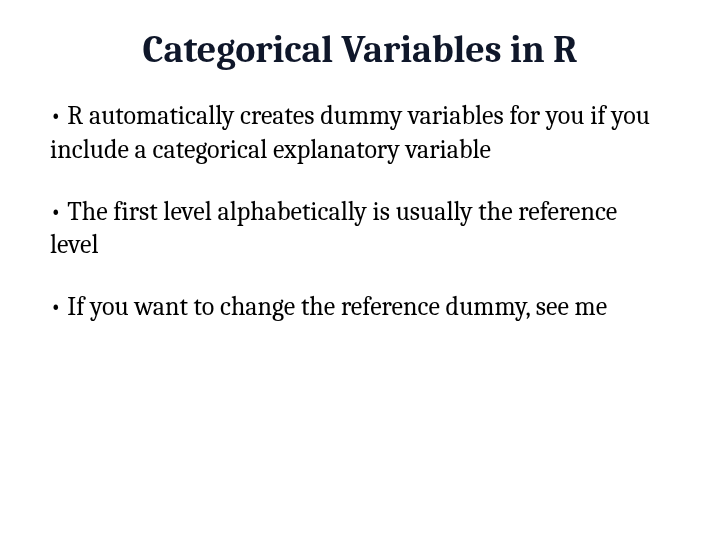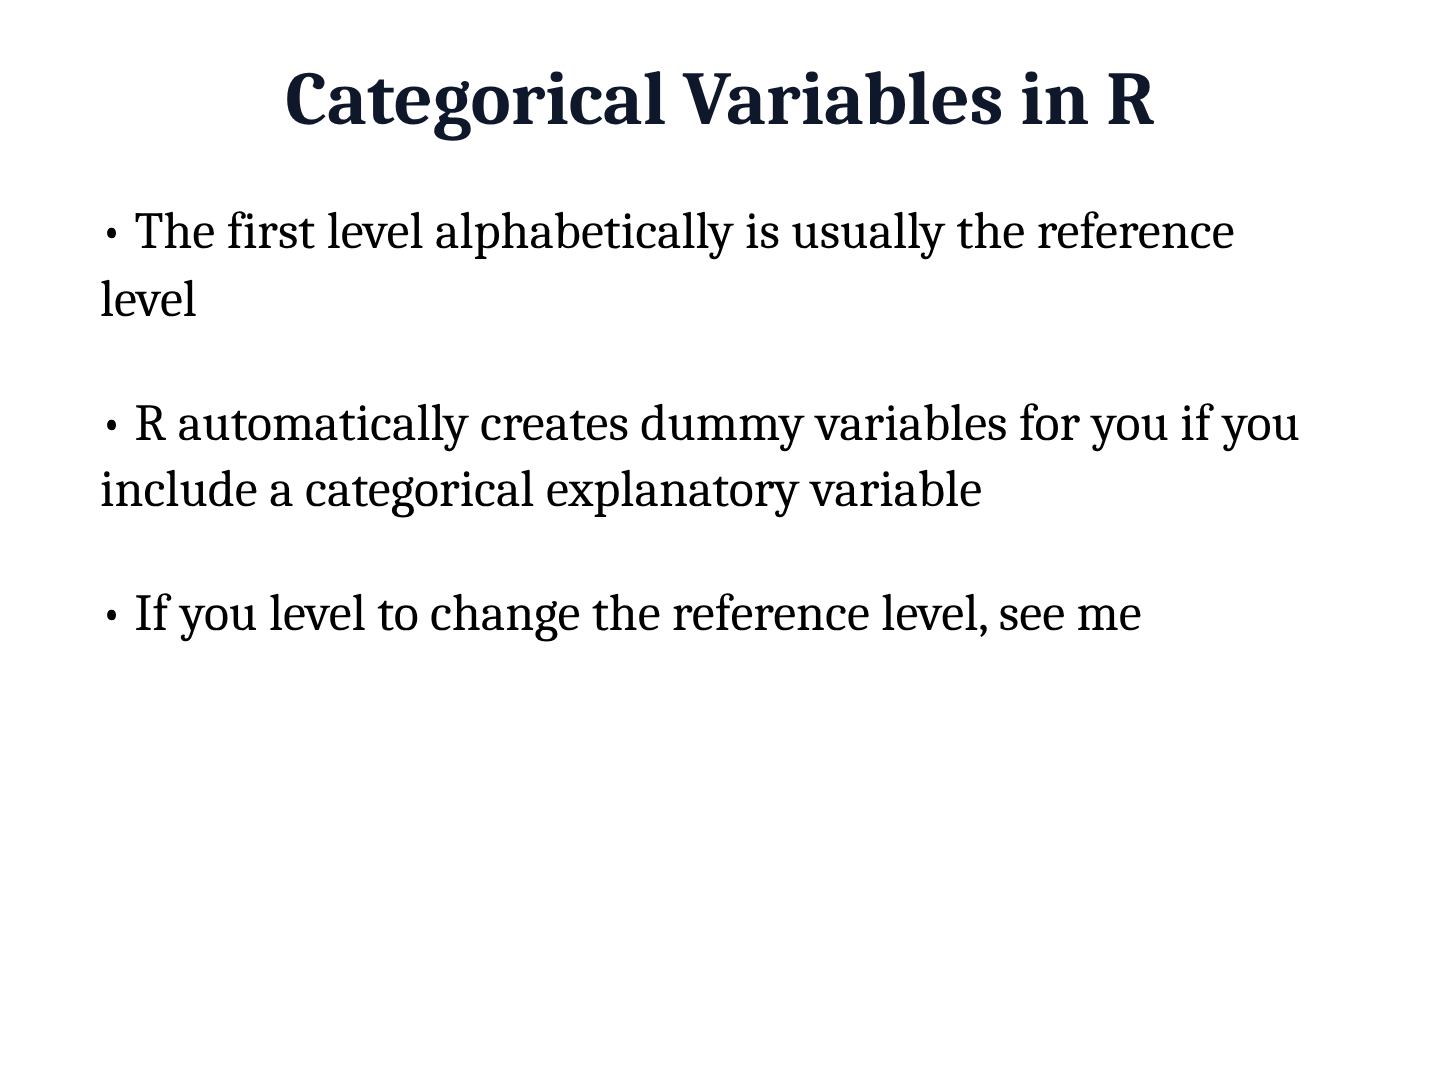--- a/index.html
+++ b/index.html
@@ -39,23 +39,23 @@
     }
   </style>
 </head>
 <body>
 
 <h1 class="slide-title">Categorical Variables in R</h1>
 
 <ul class="bullet-list">
   <li class="bullet-item">
     <span class="bullet-marker">•</span>
+    <span>R automatically creates dummy variables for you if you include a categorical explanatory variable</span>
+  </li>
+  <li class="bullet-item">
+    <span class="bullet-marker">•</span>
     <span>The first level alphabetically is usually the reference level</span>
   </li>
   <li class="bullet-item">
     <span class="bullet-marker">•</span>
-    <span>R automatically creates dummy variables for you if you include a categorical explanatory variable</span>
-  </li>
-  <li class="bullet-item">
-    <span class="bullet-marker">•</span>
-    <span>If you level to change the reference level, see me</span>
+    <span>If you want to change the reference dummy, see me</span>
   </li>
 </ul>
 
 </body></html>

